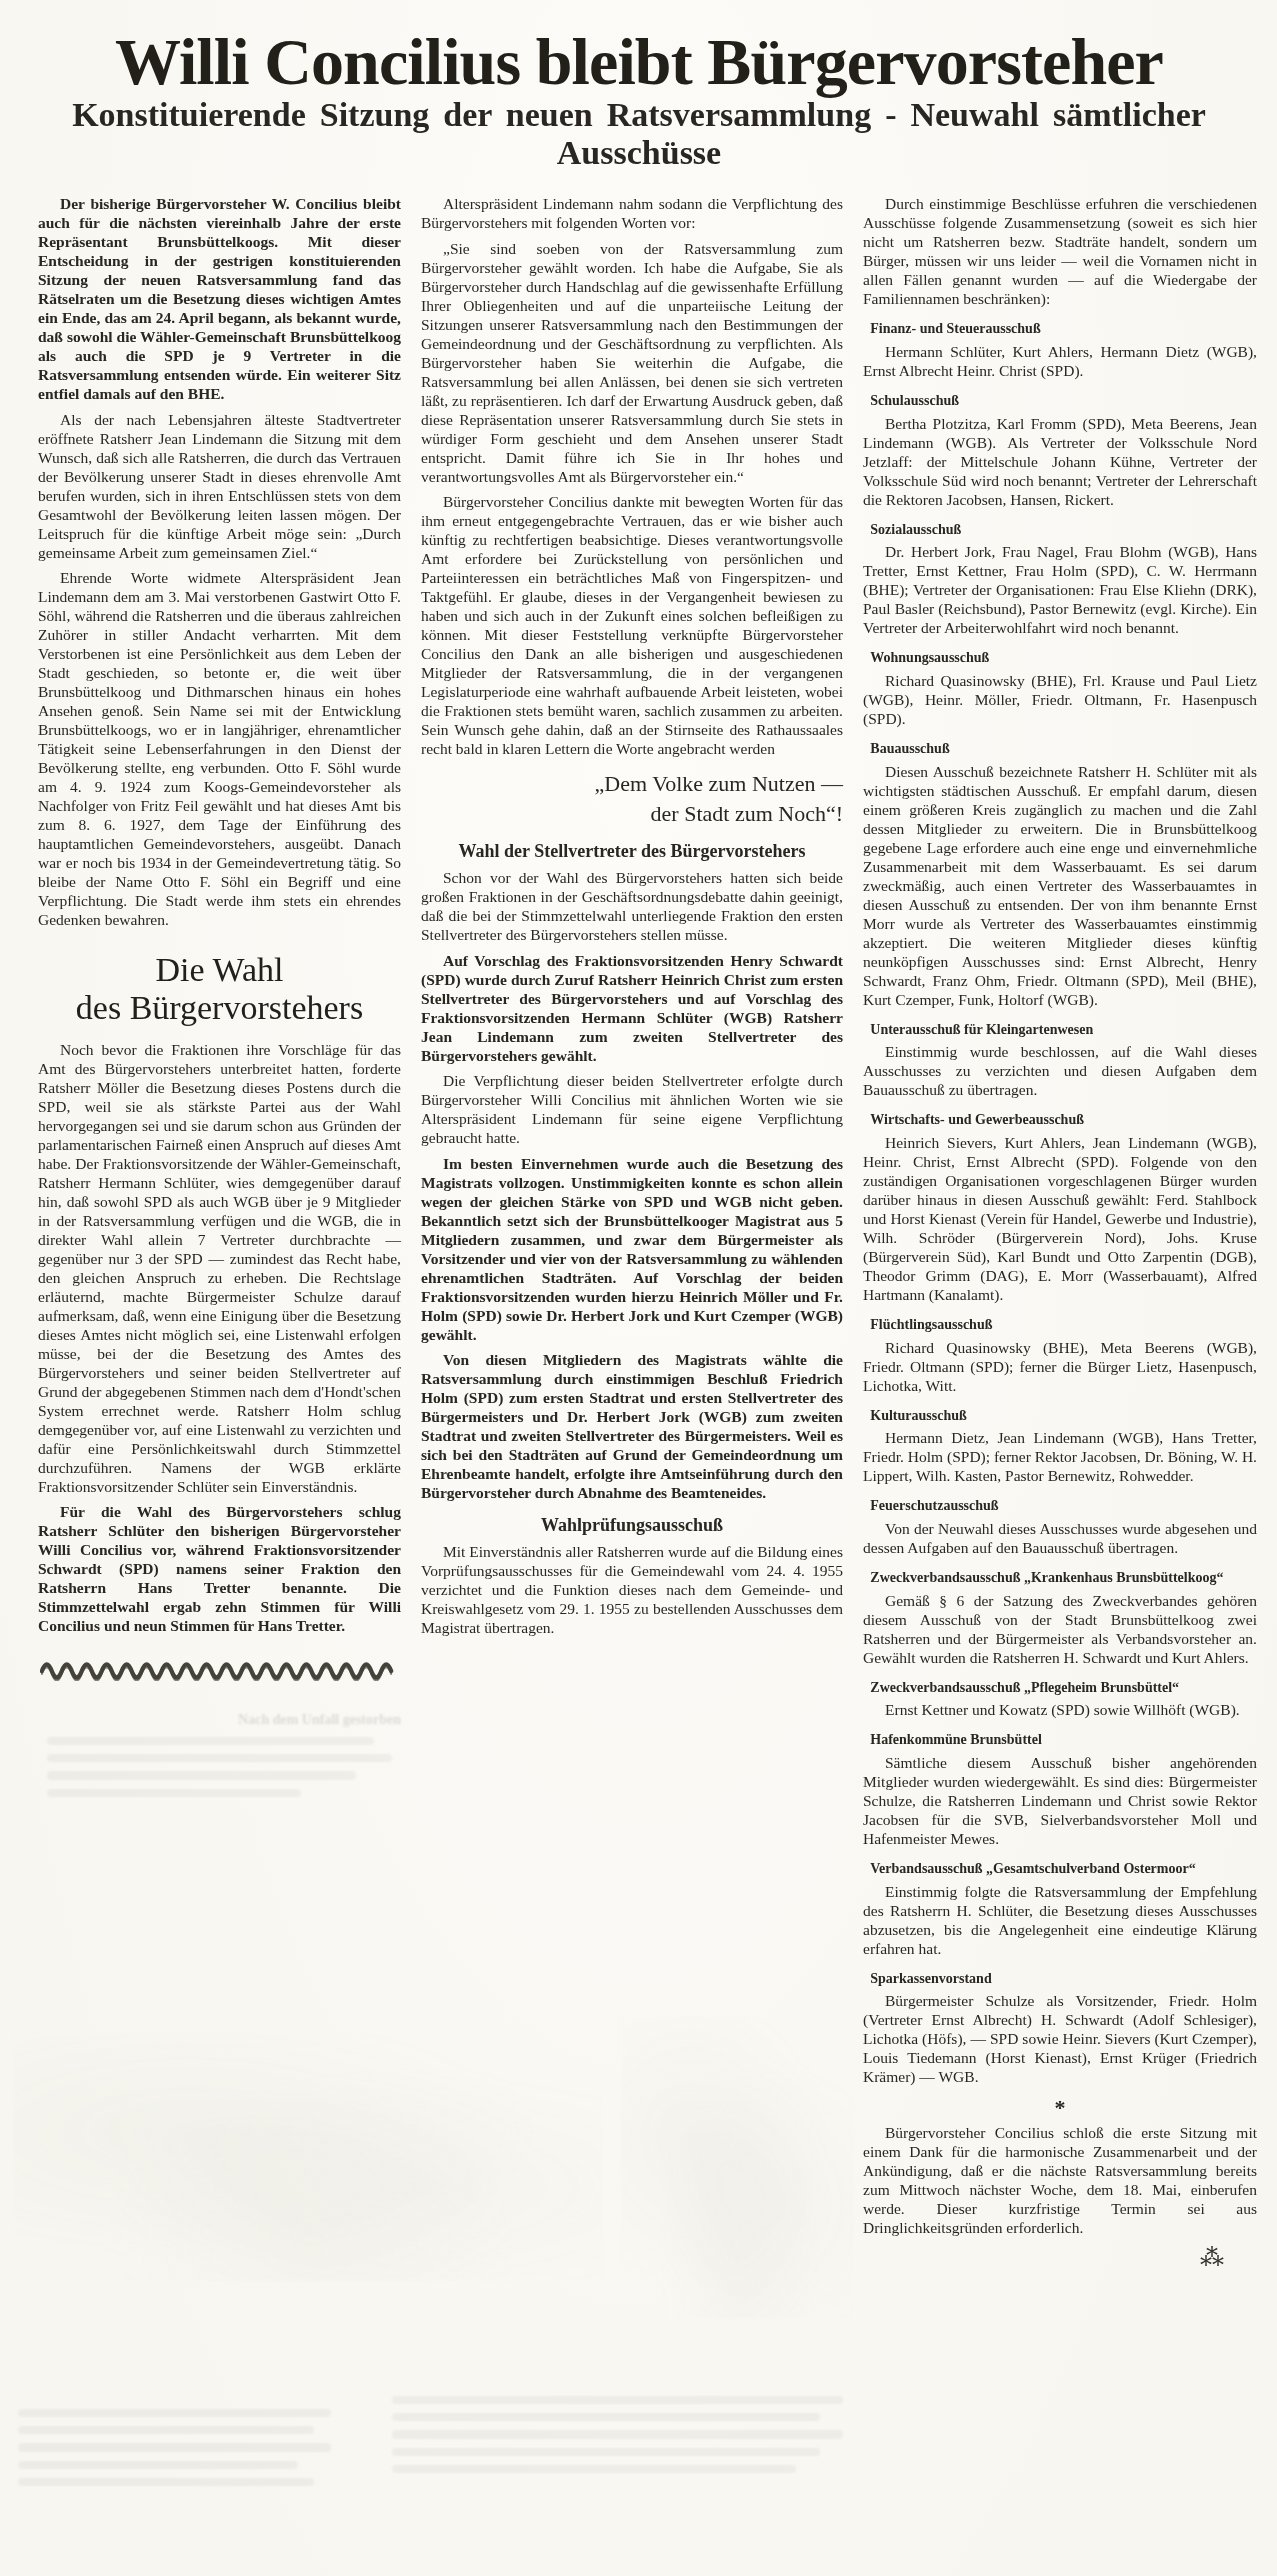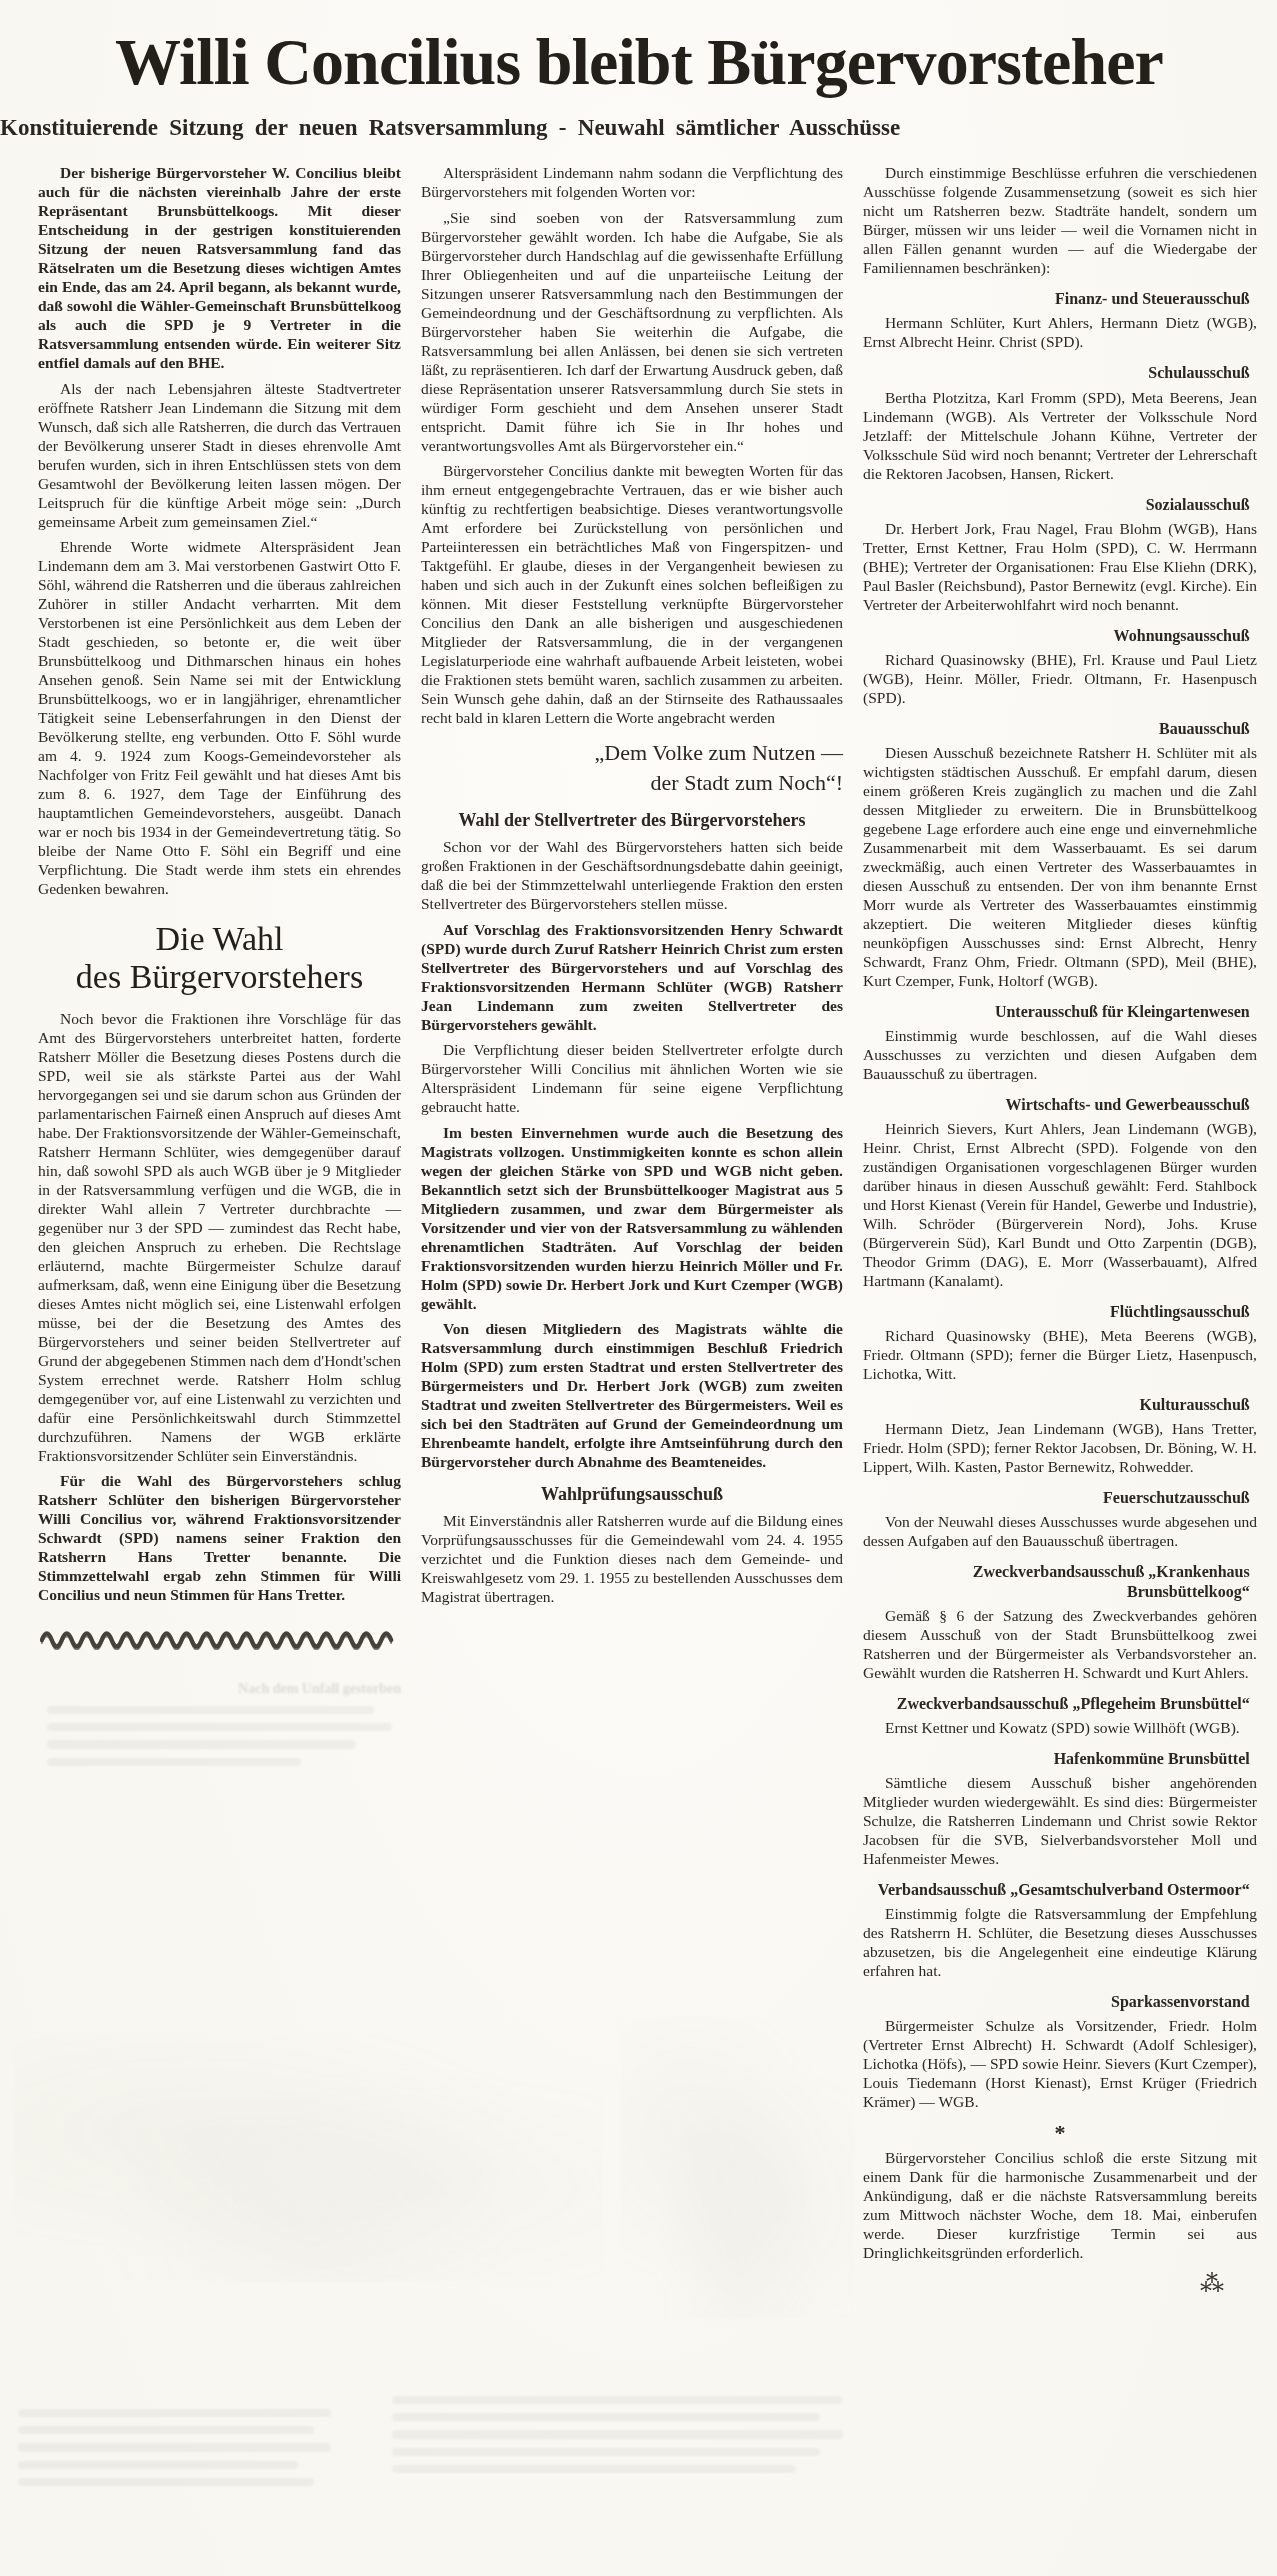--- a/index.html
+++ b/index.html
@@ -14,22 +14,22 @@
   .sheet { position:absolute; inset:0;
     background:radial-gradient(ellipse at 50% 25%, #fdfcf9 0%, #f7f6f0 85%); }
 
   
   .headline {
     font-size:66px; font-weight:700; text-align:center;
     margin:27px 0 0; line-height:1.05; white-space:nowrap;
     color:#23201a; letter-spacing:-0.9px;
   }
   .subheadline {
-    font-size:23px; font-weight:700; 
-    margin:19px 0 0; word-spacing:5.5px; color:#2a2722;
+    font-size:34px; font-weight:700; text-align:center;
+    margin:0 0 0; word-spacing:5.5px; color:#2a2722;
   }
 
   
   .cols { display:flex; margin-top:22px; padding:0 9px 0 38px; gap:20px; align-items:flex-start; }
   .col-1 { flex:0 0 363px; width:363px; }
   .col-2 { flex:0 0 422px; width:422px; }
   .col-3 { flex:0 0 394px; width:394px; }
 
   .col p {
     margin:0 0 6.4px; text-align:justify; text-indent:22px;
@@ -38,21 +38,21 @@
   .bold { font-weight:700; }
   .lede { font-size:16.4px; line-height:20.5px; font-weight:700; }
 
   .big-head {
     text-align:center; font-size:34px; line-height:1.12; font-weight:400;
     margin:22px 0 12.8px; color:#23201a;
   }
   .col2-head { font-size:35px; margin:24px 0 11px; }
   .sub-head { text-align:center; font-weight:700; font-size:18px; margin:12.8px 0 5.5px; line-height:1.2; }
   .quote { text-align:right; font-weight:400; font-size:22px; line-height:1.35; margin:11px 0 9px; }
-  .committee-title { text-align:right; font-weight:700; font-size:16px; line-height:1.22; margin:12px 7.3px 4.6px; }
+  .committee-title { text-align:left; font-weight:700; font-size:14px; line-height:1.22; margin:12px 7.3px 4.6px; }
   .star-sep { text-align:center; font-size:22px; font-weight:700; margin:11px 0 3.7px; line-height:1; }
   .end-mark { text-align:right; font-size:24px; padding-right:33px; margin-top:1.8px; color:#33302a; }
 
   
   .wave { margin:25.6px 1.8px 0; height:20px; }
 
   
   .ghost-zone { margin-top:31px; }
   .ghost-head {
     text-align:right; font-weight:700; font-size:14px; color:#6b675f;

